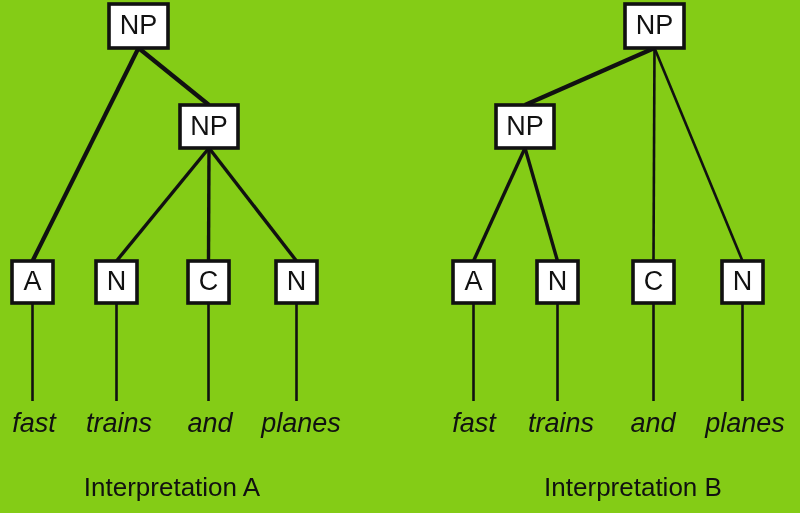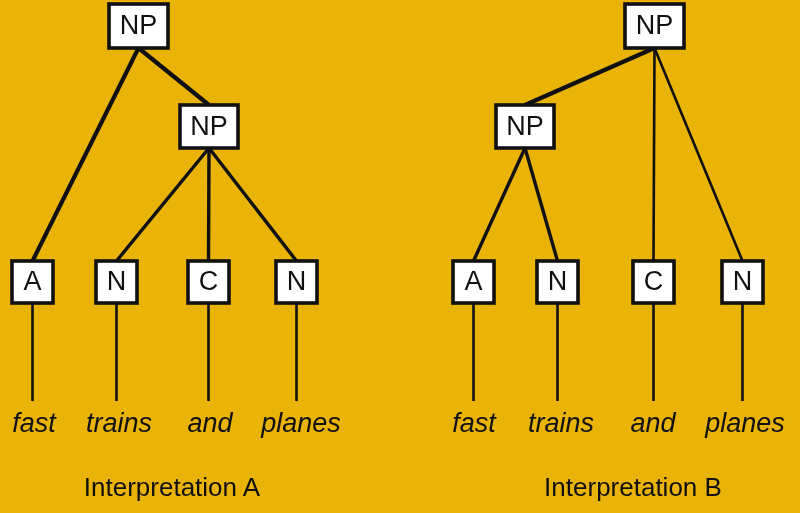--- a/index.html
+++ b/index.html
@@ -4,21 +4,21 @@
 <style>
   html, body {
     margin: 0;
     padding: 0;
     background: #ffffff;
   }
   #canvas {
     position: relative;
     width: 800px;
     height: 513px;
-    background: #eab308;
+    background: #84cc16;
     overflow: hidden;
     font-family: "Liberation Sans", sans-serif;
   }
   .tree-svg {
     position: absolute;
     top: 0;
     left: 0;
     width: 800px;
     height: 513px;
   }

